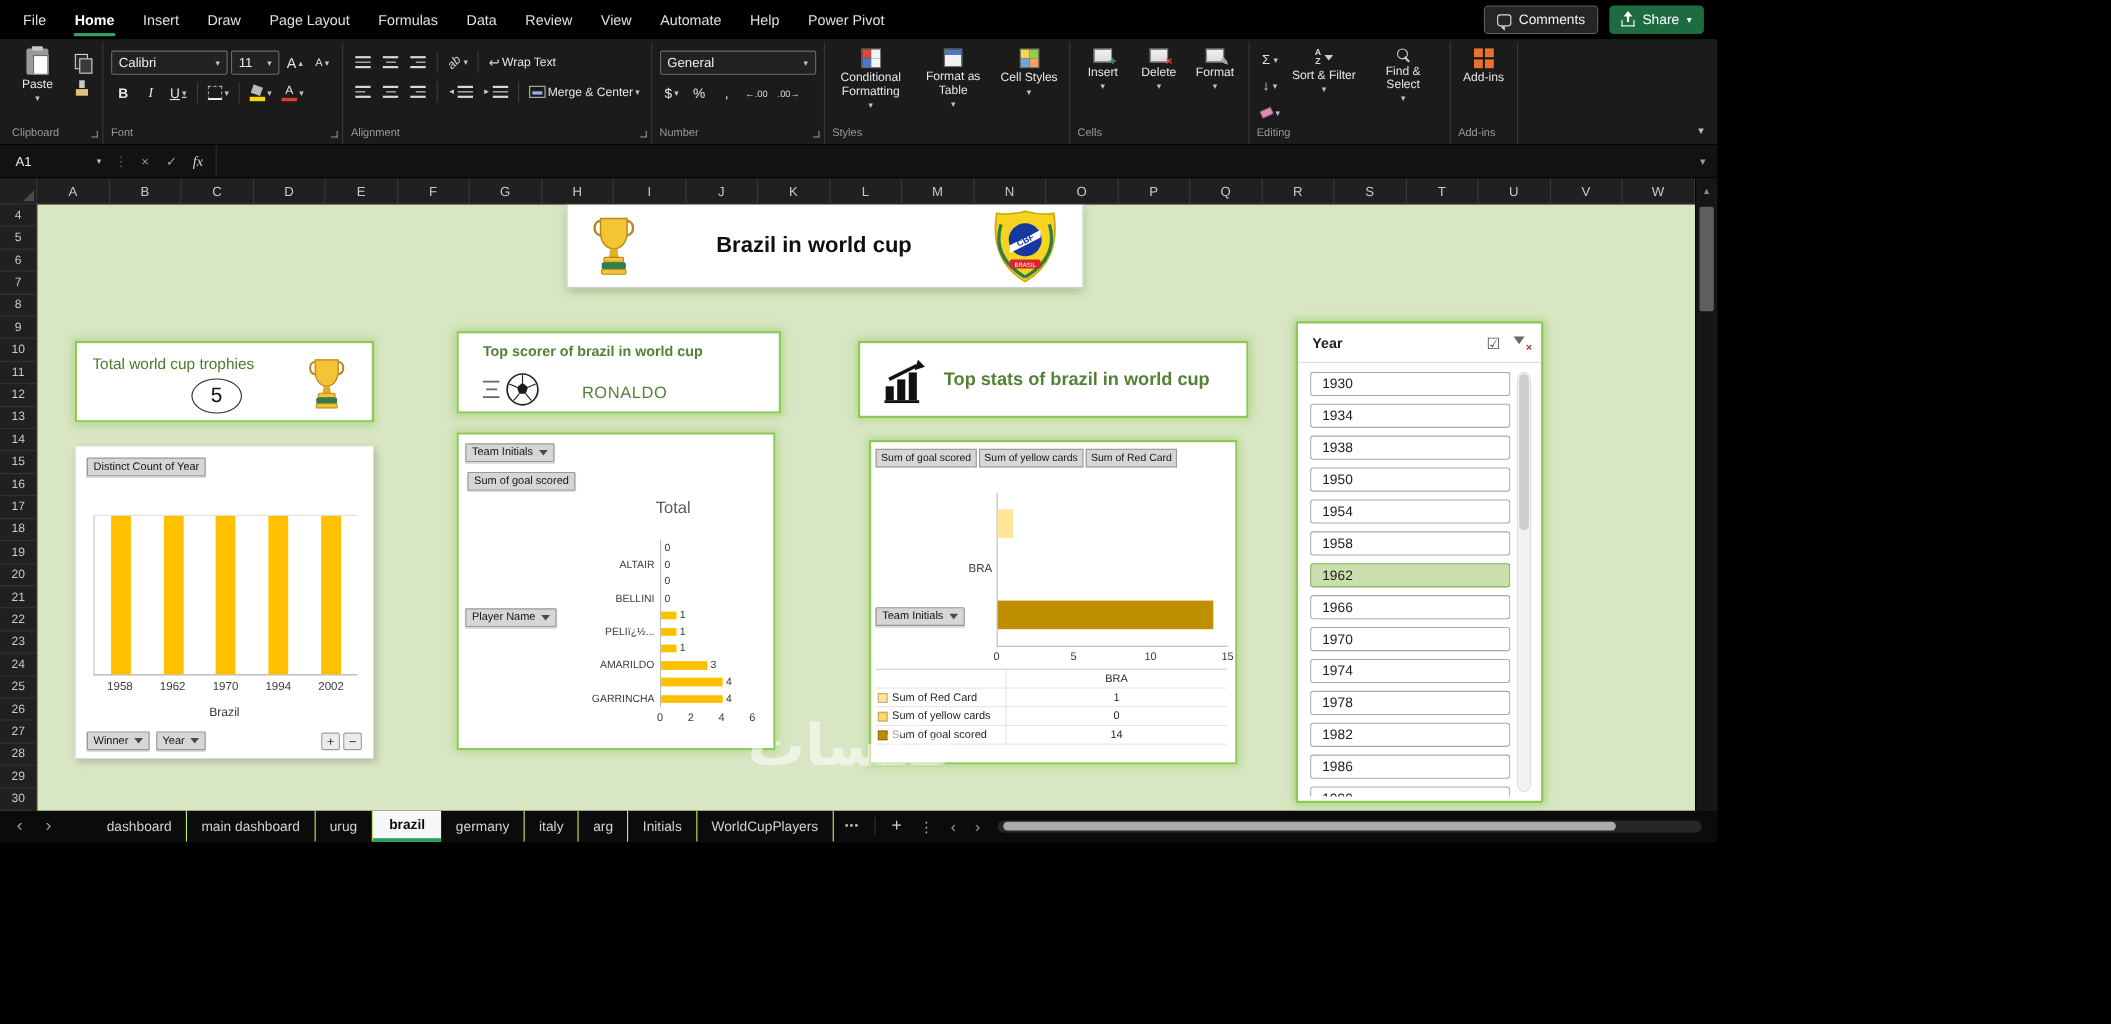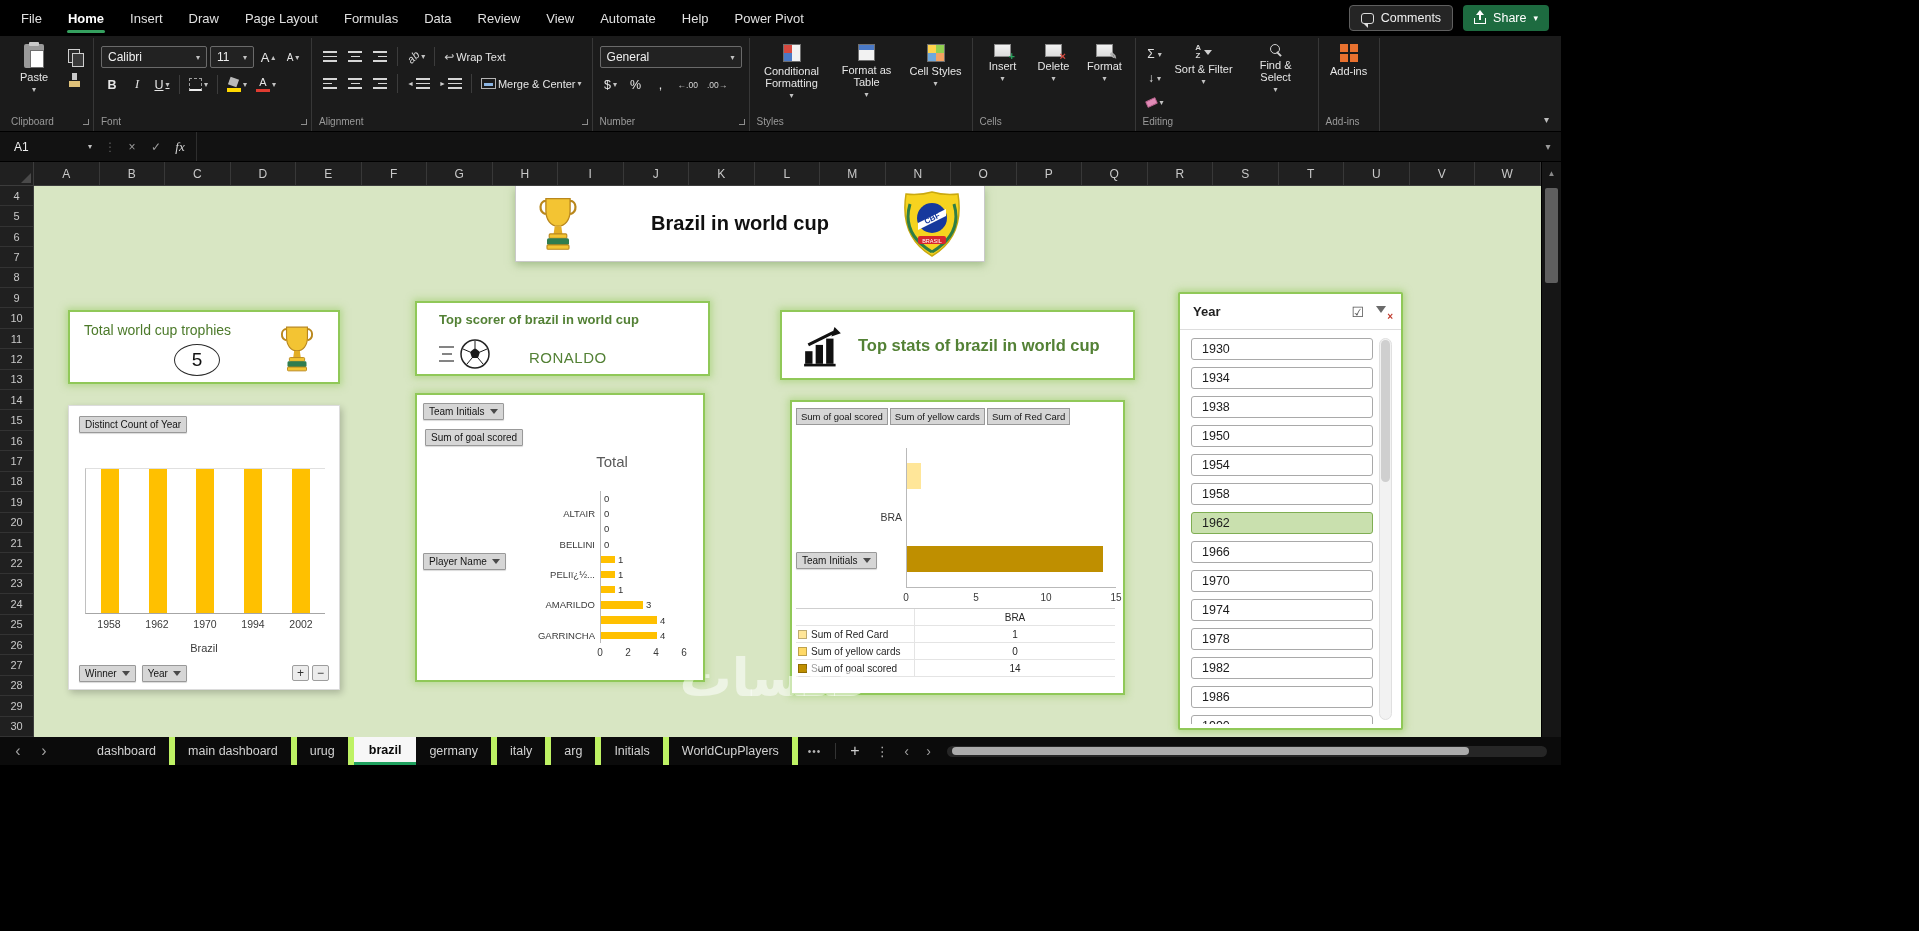--- a/index.html
+++ b/index.html
@@ -130,21 +130,21 @@
 .chart1{left:34px;top:219px;width:272px;height:285px}
 .field-btn,.pivot-btn{display:inline-flex;align-items:center;background:#d6d6d6;border:1px solid #999;font-size:10px;color:#141414;padding:2px 5px;border-radius:1px;white-space:nowrap;box-shadow:0 1px 1px rgba(0,0,0,.15)}
 .pivot-btn{position:absolute}
 .tbtn{left:10px;top:10px}
 .c1plot{position:absolute;left:16px;right:14px;top:62px;height:146px;border-left:1px solid #c0c0c0;border-bottom:1px solid #a6a6a6;border-top:1px solid #e0e0e0}
 .c1bars{display:flex;justify-content:space-around;align-items:flex-end;height:100%}
 .c1bar{width:18px;background:#FFC000}
 .c1xlabels{position:absolute;left:16px;right:14px;top:212px;display:flex;justify-content:space-around;font-size:10.5px;color:#3a3a3a}
 .c1xlab{width:36px;text-align:center}
 .c1axis-title{position:absolute;left:0;right:0;top:236px;text-align:center;font-size:11px;color:#3a3a3a}
-.c1bottom{position:absolute;left:10px;right:10px;bottom:7px;display:flex;align-items:flex-start}
+.c1bottom{position:absolute;left:10px;right:10px;bottom:7px;display:flex;align-items:center}
 .c1filters{display:flex;gap:6px}
 .zoomrow{margin-left:auto;display:flex;gap:3px}
 .zoom-btn{width:17px;height:16px;background:#ececec;border:1px solid #9d9d9d;font-size:12px;display:flex;align-items:center;justify-content:center;color:#333;border-radius:2px}
 .scorer{left:381px;top:115px;width:295px;height:75px}
 .sc-label{padding:9px 0 0 22px;font-size:13px;font-weight:bold;color:#538135}
 .sc-ball{position:absolute;left:20px;top:34px;width:58px;height:34px}
 .sc-value{position:absolute;left:112px;top:46px;font-weight:normal;color:#538135;font-size:15px;letter-spacing:.5px}
 .chart2{left:381px;top:207px;width:290px;height:289px}
 .fbtn1{left:6px;top:8px}.fbtn2{left:8px;top:34px}.fbtn3{left:6px;top:158px;z-index:2}
 .c2title{position:absolute;left:120px;width:150px;top:58px;text-align:center;font-size:15px;color:#5a5a5a}
@@ -185,21 +185,21 @@
 .slicer-item.selected{background:#C9E0AE;border-color:#7fae53}
 .slicer-scroll{position:absolute;right:9px;top:44px;bottom:8px;width:13px;background:#f2f2f2;border:1px solid #e0e0e0;border-radius:7px}
 .slicer-thumb{position:absolute;left:1px;right:1px;top:1px;height:142px;background:#cfcfcf;border-radius:6px}
 .watermark{position:absolute;left:630px;top:462px;width:220px;text-align:center;font-family:"DejaVu Sans",sans-serif;font-size:52px;font-weight:bold;color:rgba(255,255,255,.55);pointer-events:none}
 
 
 .sheetbar{height:28px;background:#0b0b0b;display:flex;align-items:center;padding:0 6px;gap:2px}
 .nav-ar{width:24px;text-align:center;color:#9f9f9f;font-size:16px}
 .nav-ar.small{width:20px;font-size:14px}
 .tabs{display:flex;height:100%;margin-left:26px;align-items:stretch}
-.tab{display:flex;align-items:center;padding:0 13px;font-size:12.5px;color:#d2d2d2;border-right:6px solid #bef264;white-space:nowrap}
+.tab{display:flex;align-items:center;padding:0 13px;font-size:12.5px;color:#d2d2d2;border-right:1px solid #bef264;white-space:nowrap}
 .tab.active{background:#f7f7f7;color:#0a0a0a;font-weight:bold;border-bottom:3px solid #1fa05e;border-right:none;padding:0 15px}
 .tab-more{color:#b5b5b5;font-size:10px;letter-spacing:1px;padding:0 8px}
 .tbar-sep{width:1px;height:16px;background:#333;margin:0 4px}
 .addsheet{color:#cfcfcf;font-size:16px;padding:0 8px}
 .kebab{color:#b5b5b5;font-size:13px;padding:0 6px}
 .hscroll{flex:1;height:11px;background:#262626;border-radius:6px;margin:0 8px 0 6px;position:relative}
 .hthumb{position:absolute;left:5px;right:78px;top:1.5px;bottom:1.5px;background:#ababab;border-radius:5px}
 .bottomfill{height:166px;background:#000}
 </style>
 </head>

